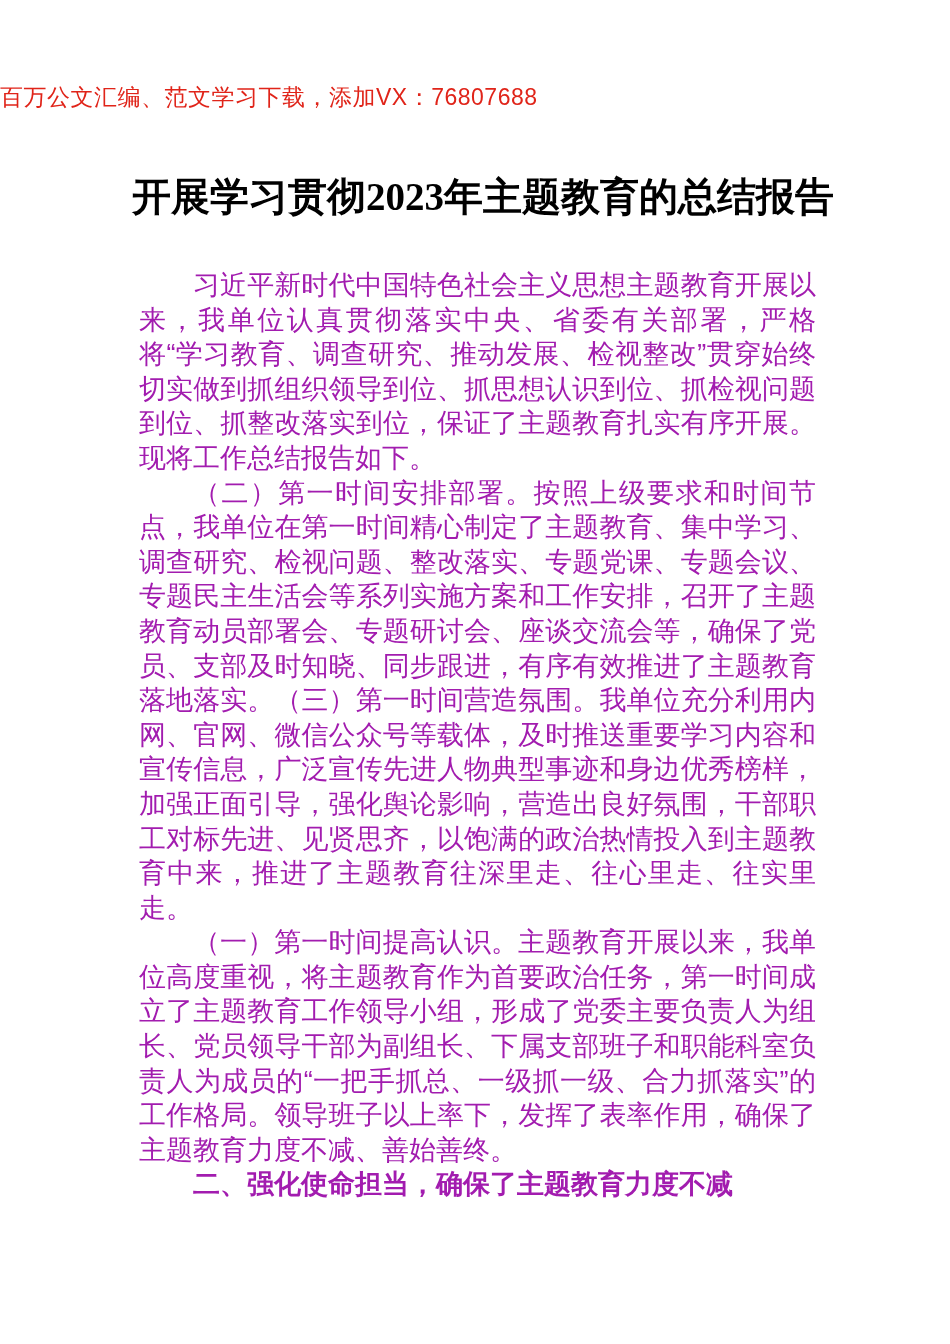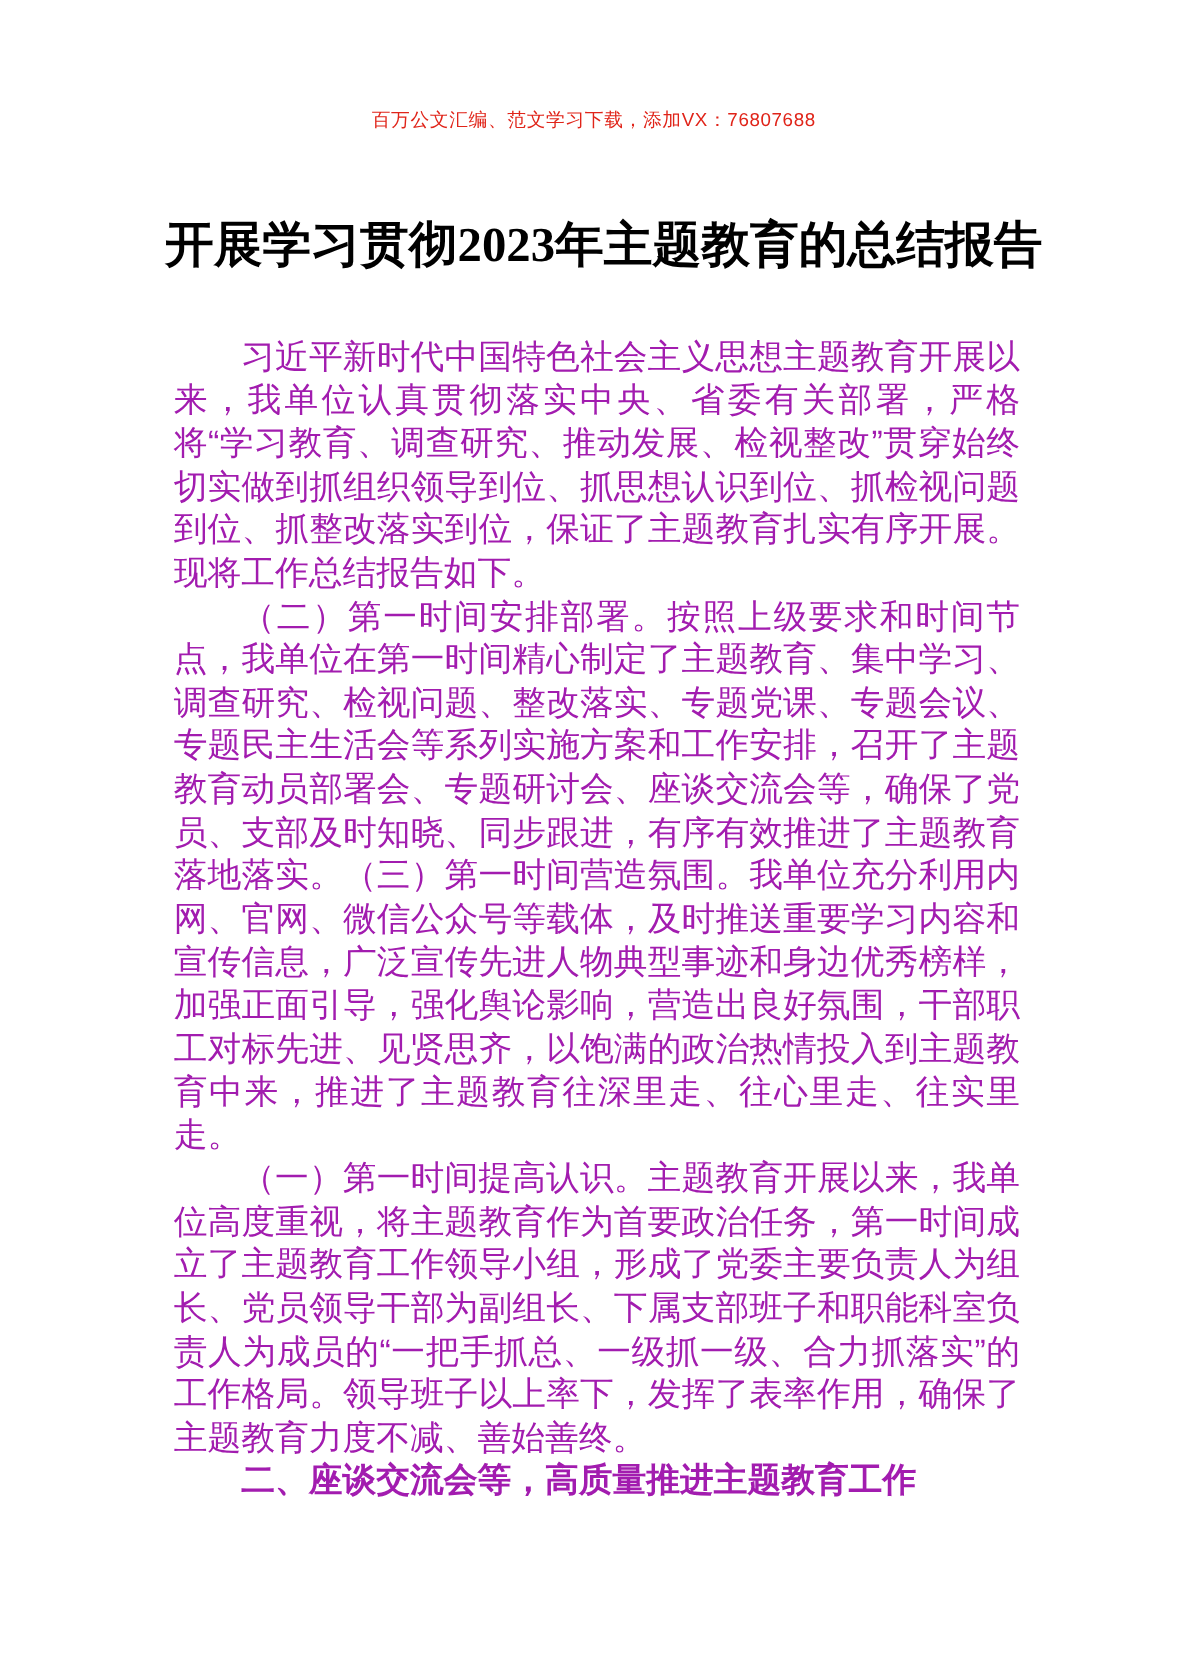--- a/index.html
+++ b/index.html
@@ -13,22 +13,22 @@
     height: 1344px;
     background: #ffffff;
     overflow: hidden;
     font-family: "Liberation Sans", "DejaVu Sans", sans-serif;
   }
   .notice {
     position: absolute;
     top: 83px;
     left: 0;
     right: 0;
-    text-align: center;
-    font-size: 15px;
+    text-align: left;
+    font-size: 23px;
     line-height: 28px;
     font-weight: 400;
     letter-spacing: 0.5px;
     color: #e02419;
     white-space: nowrap;
   }
   .doc-title {
     position: absolute;
     top: 172px;
     left: 16px;
@@ -68,16 +68,16 @@
 <div class="page">
 
   <div class="notice">百万公文汇编、范文学习下载，添加VX：76807688</div>
 
   <div class="doc-title">开展学习贯彻2023年主题教育的总结报告</div>
 
   <div class="doc-body">
     <p>习近平新时代中国特色社会主义思想主题教育开展以来，我单位认真贯彻落实中央、省委有关部署，严格将“学习教育、调查研究、推动发展、检视整改”贯穿始终切实做到抓组织领导到位、抓思想认识到位、抓检视问题到位、抓整改落实到位，保证了主题教育扎实有序开展。现将工作总结报告如下。</p>
     <p>（二）第一时间安排部署。按照上级要求和时间节点，我单位在第一时间精心制定了主题教育、集中学习、调查研究、检视问题、整改落实、专题党课、专题会议、专题民主生活会等系列实施方案和工作安排，召开了主题教育动员部署会、专题研讨会、座谈交流会等，确保了党员、支部及时知晓、同步跟进，有序有效推进了主题教育落地落实。（三）第一时间营造氛围。我单位充分利用内网、官网、微信公众号等载体，及时推送重要学习内容和宣传信息，广泛宣传先进人物典型事迹和身边优秀榜样，加强正面引导，强化舆论影响，营造出良好氛围，干部职工对标先进、见贤思齐，以饱满的政治热情投入到主题教育中来，推进了主题教育往深里走、往心里走、往实里走。</p>
     <p>（一）第一时间提高认识。主题教育开展以来，我单位高度重视，将主题教育作为首要政治任务，第一时间成立了主题教育工作领导小组，形成了党委主要负责人为组长、党员领导干部为副组长、下属支部班子和职能科室负责人为成员的“一把手抓总、一级抓一级、合力抓落实”的工作格局。领导班子以上率下，发挥了表率作用，确保了主题教育力度不减、善始善终。</p>
-    <p class="section-heading">二、座谈交流会等，高质量推进主题教育工作</p>
+    <p class="section-heading">二、强化使命担当，确保了主题教育力度不减</p>
   </div>
 
 </div>
 
 </body></html>

